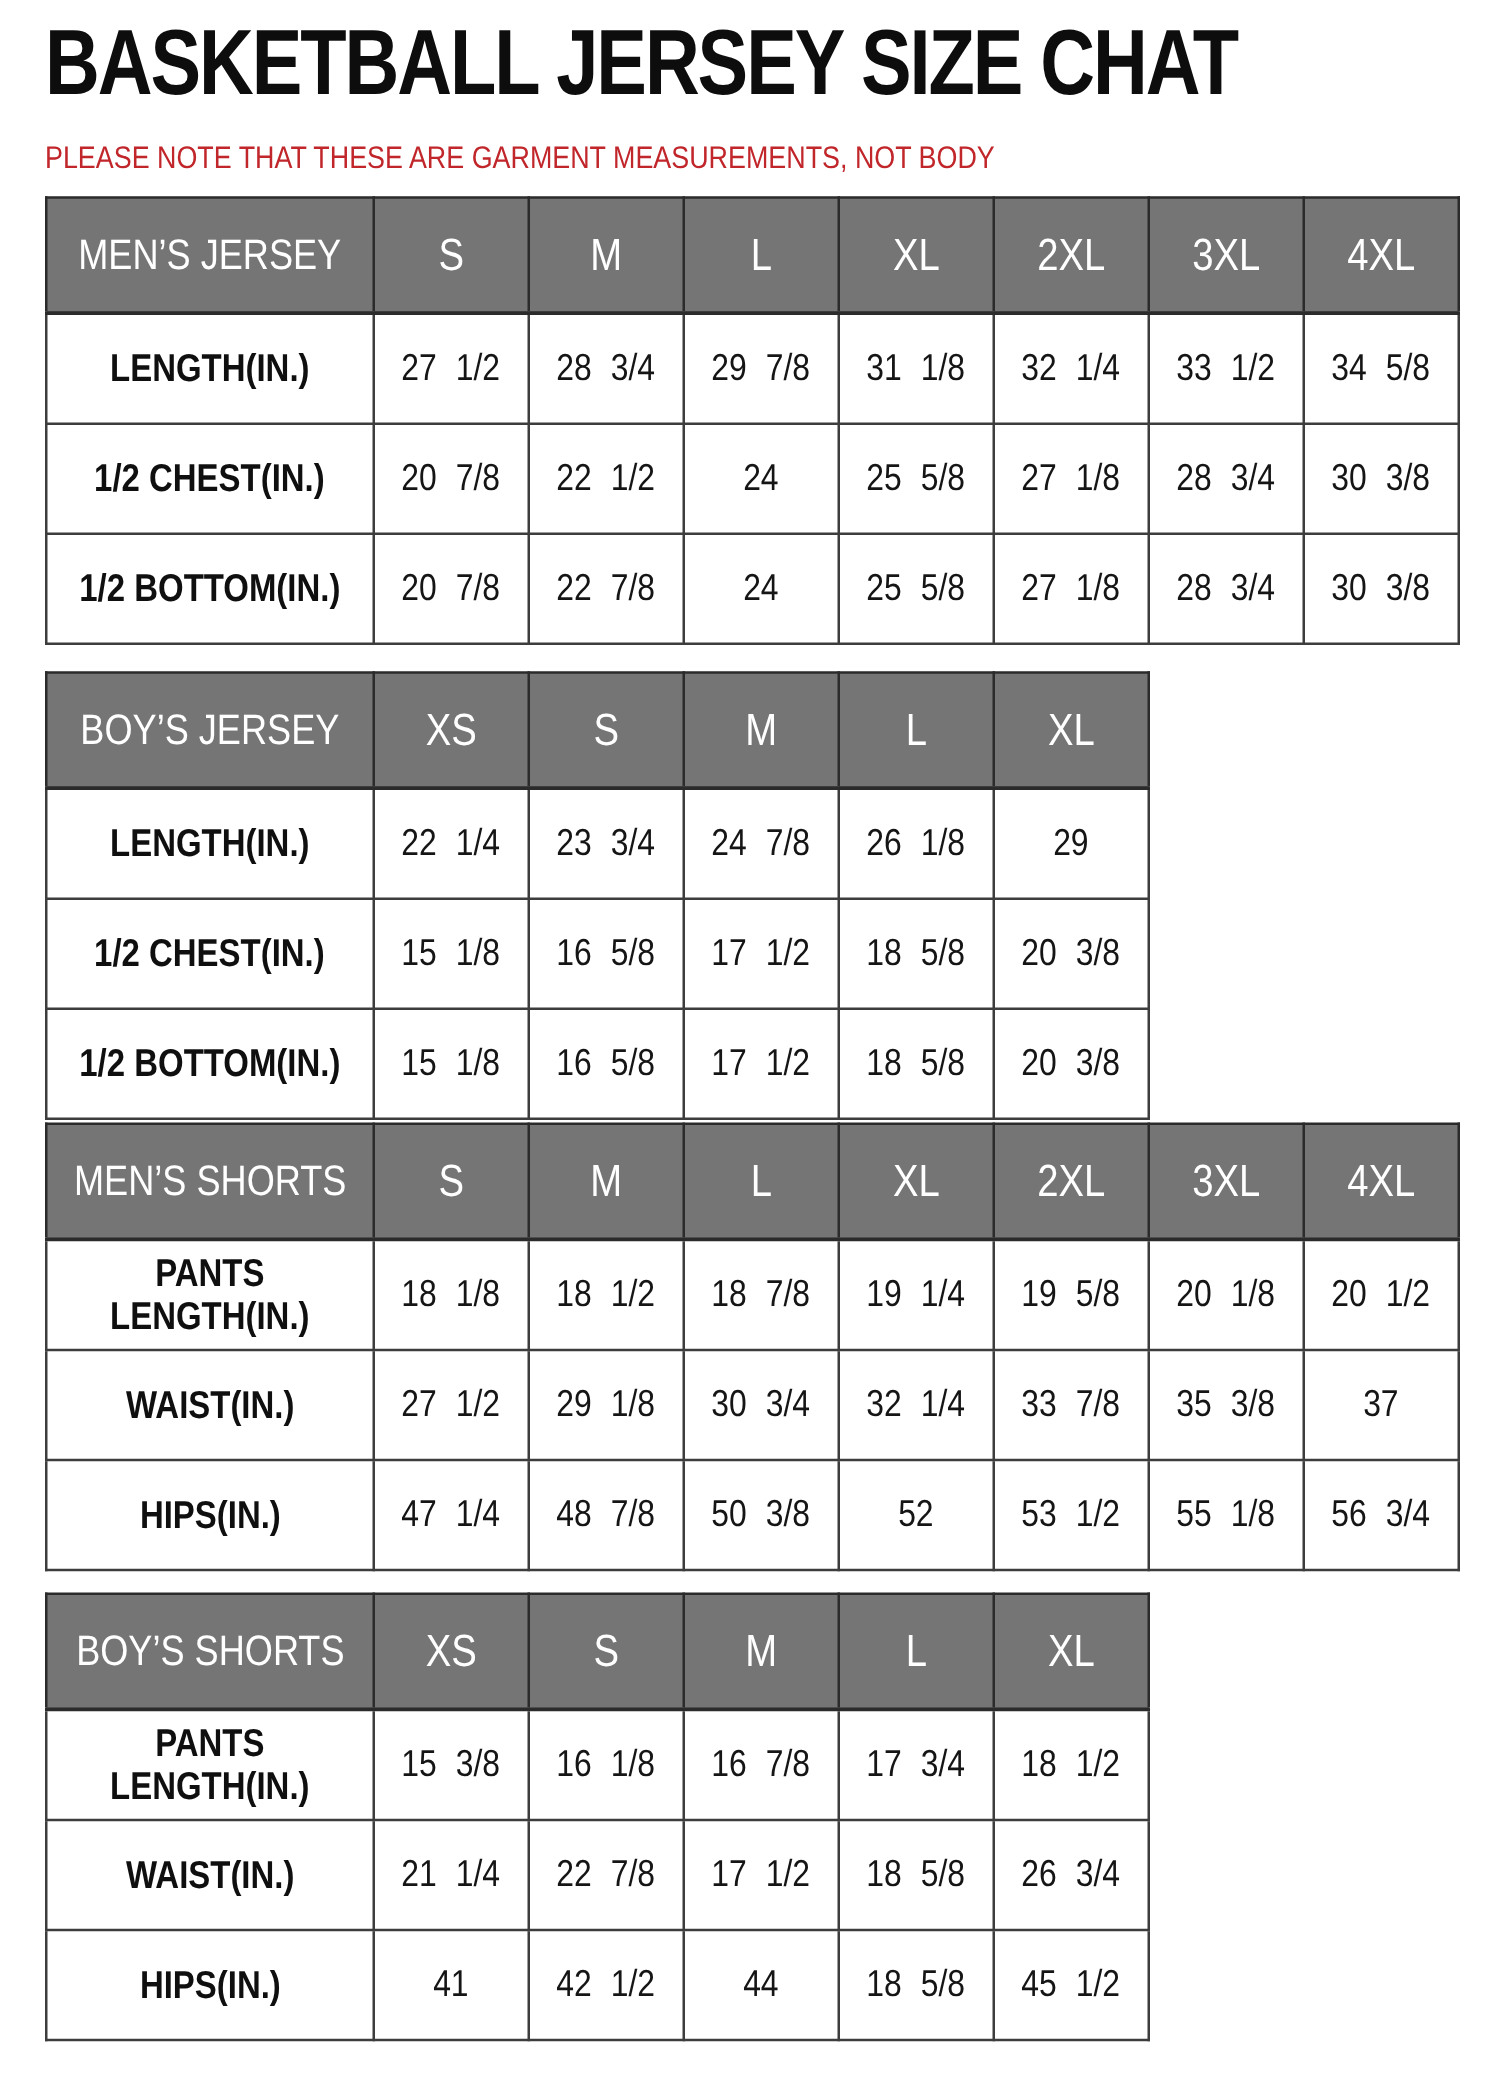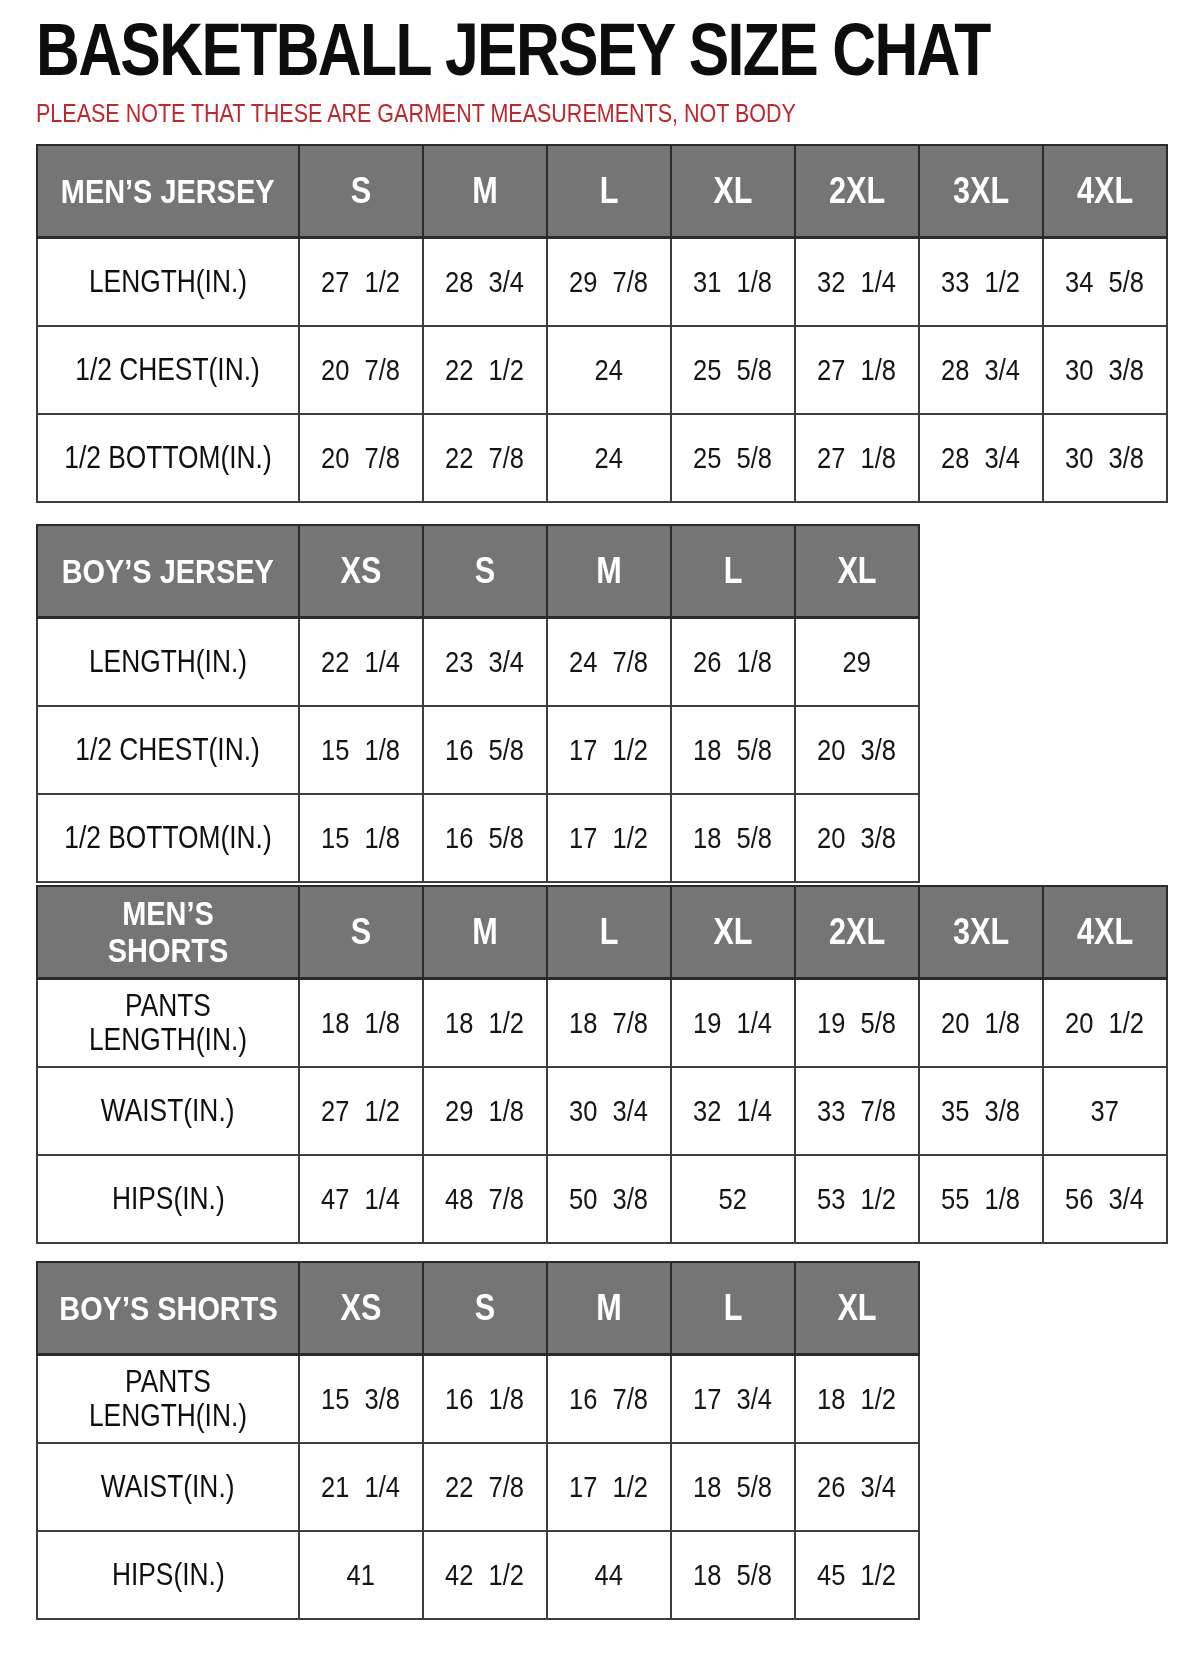--- a/index.html
+++ b/index.html
@@ -22,21 +22,21 @@
     font-size: 74px;
     font-weight: bold;
     letter-spacing: -2px;
     line-height: 1.02;
     white-space: nowrap;
     color: #0d0d0d;
     transform: scaleX(0.82);
     transform-origin: left top;
   }
   .note {
-    margin-top: 12px;
+    margin-top: 25px;
   }
   .note-line, .footer-line {
     color: #c1262b;
     font-size: 25px;
     line-height: 29px;
     white-space: nowrap;
   }
   .cxl {             
     display: inline-block;
     transform: scaleX(0.86);
@@ -60,35 +60,35 @@
   #mens-shorts  { margin-top: 2px; }
   #boys-shorts  { margin-top: 17px; }
   col.label-col { width: 262px; }
   col.size-col  { width: 124px; }
   .size-table thead th {
     background: #757575;
     color: #ffffff;
     height: 88px;
     border: 2px solid #2b2b2b;
     border-bottom: 3px solid #2b2b2b;
-    font-weight: bold;
+    font-weight: normal;
     font-size: 36px;
     text-align: center;
     vertical-align: middle;
   }
   .size-table thead th.title-cell { font-size: 34px; }
   .size-table tbody th,
   .size-table tbody td {
     border: 2px solid #3d3d3d;
     height: 84px;
     text-align: center;
     vertical-align: middle;
     background: #ffffff;
   }
-  .size-table tbody th { font-size: 31px; font-weight: normal; color: #0f0f0f; text-align: center; }
+  .size-table tbody th { font-size: 31px; font-weight: bold; color: #0f0f0f; text-align: center; }
   .size-table tbody td { font-size: 30px; font-weight: normal; color: #151515; }
   .val { word-spacing: 0.32em; }
 </style>
 </head>
 <body>
 
 <div class="page">
 
   <h1 class="title">BASKETBALL JERSEY SIZE CHAT</h1>
 

